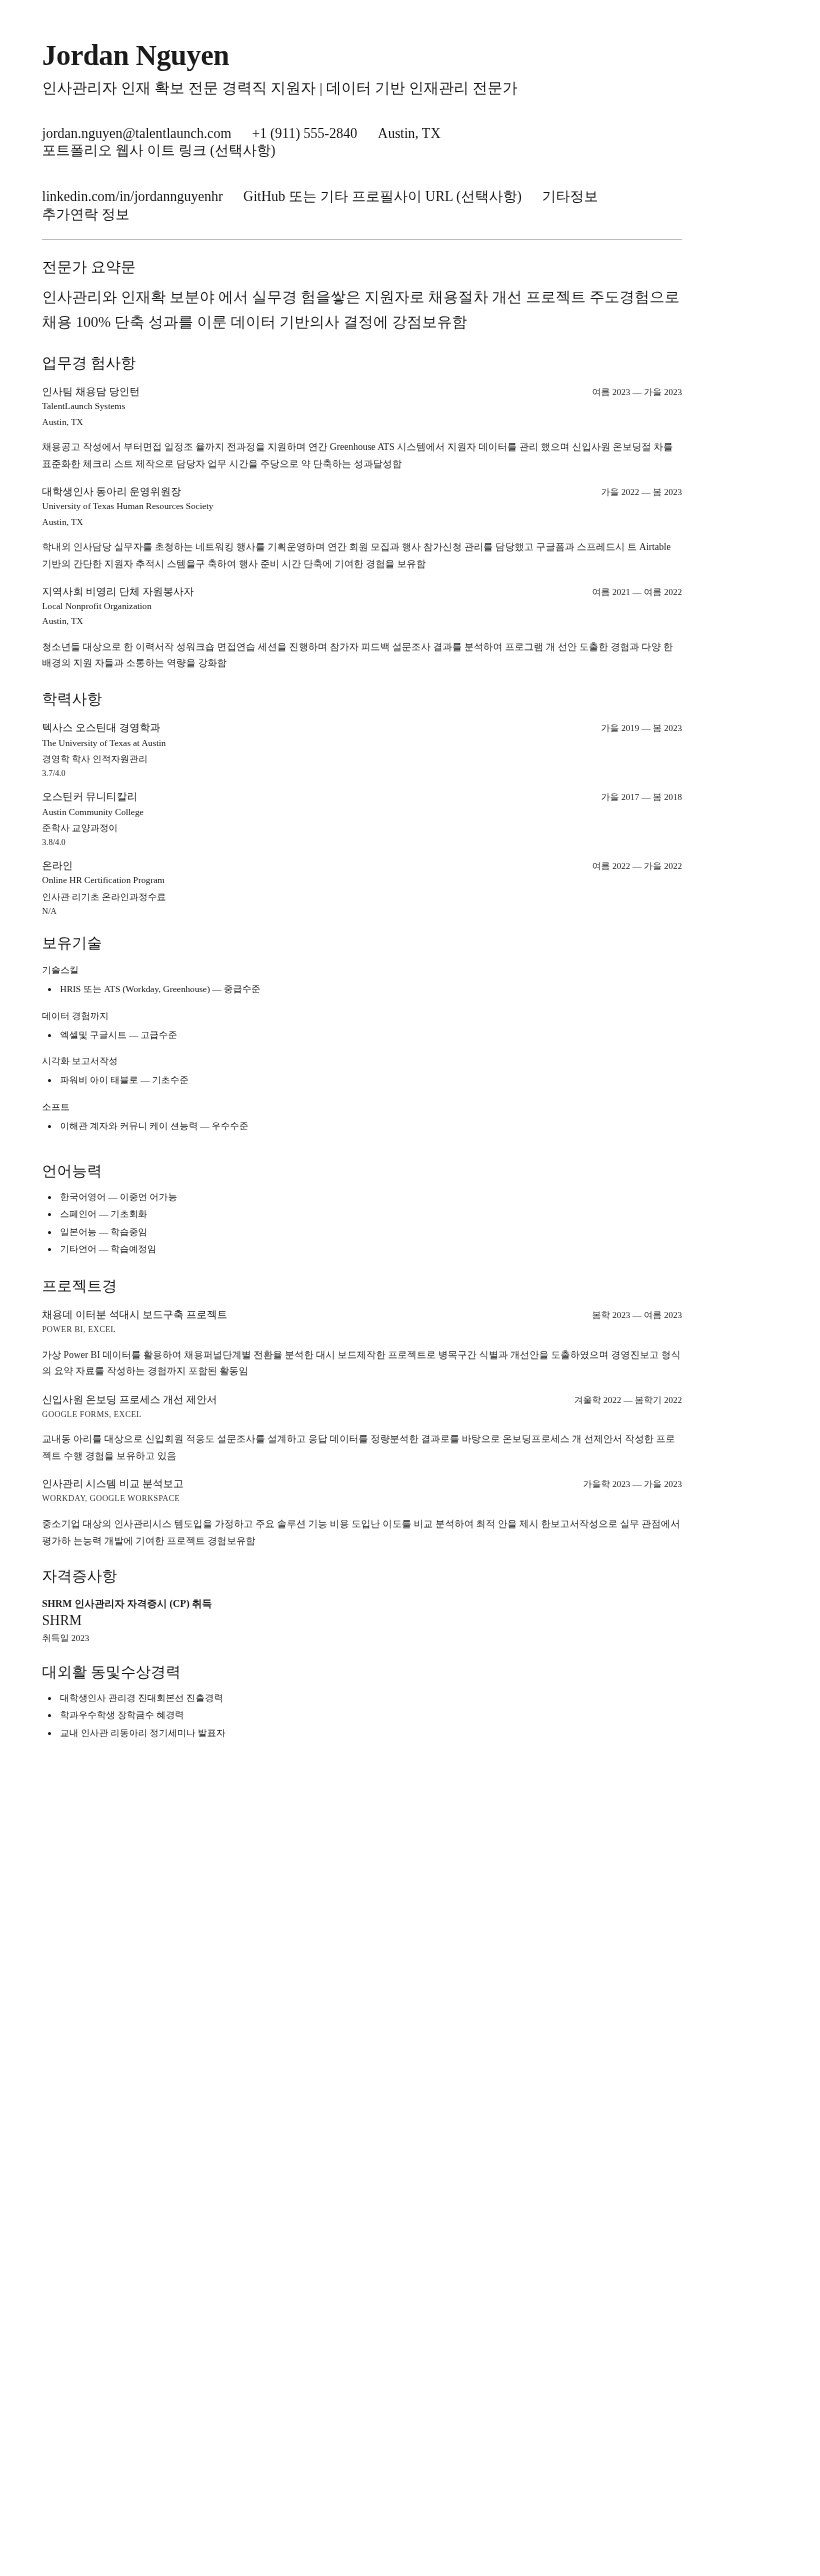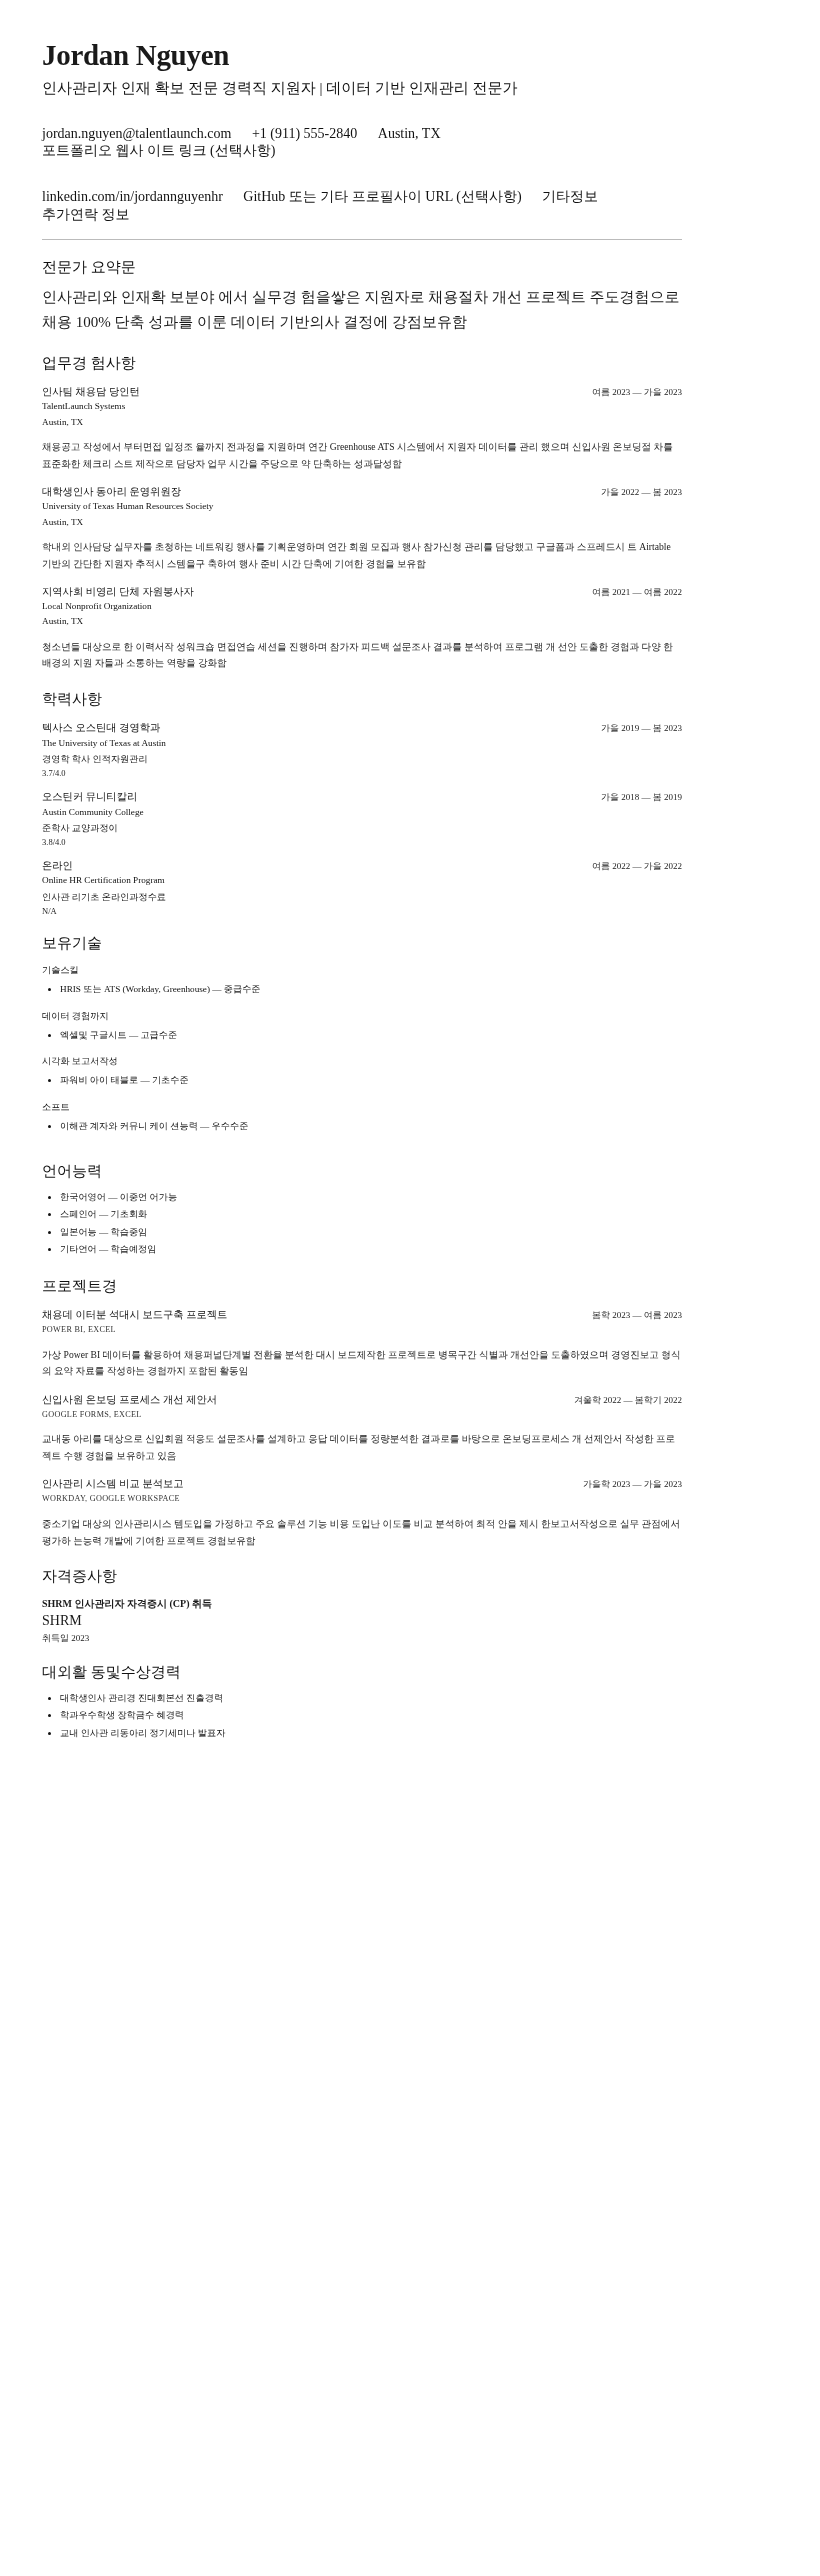--- a/index.html
+++ b/index.html
@@ -219,21 +219,21 @@
         <span class="entry-date">가을 2019 — 봄 2023</span>
       </div>
       <div class="entry-org">The University of Texas at Austin</div>
       <div class="entry-sub">경영학 학사 인적자원관리</div>
       <div class="entry-small">3.7/4.0</div>
     </div>
 
     <div class="entry">
       <div class="entry-head">
         <span class="entry-title">오스틴커 뮤니티칼리</span>
-        <span class="entry-date">가을 2018 — 봄 2019</span>
+        <span class="entry-date">가을 2017 — 봄 2018</span>
       </div>
       <div class="entry-org">Austin Community College</div>
       <div class="entry-sub">준학사 교양과정이</div>
       <div class="entry-small">3.8/4.0</div>
     </div>
 
     <div class="entry">
       <div class="entry-head">
         <span class="entry-title">온라인</span>
         <span class="entry-date">여름 2022 — 가을 2022</span>

